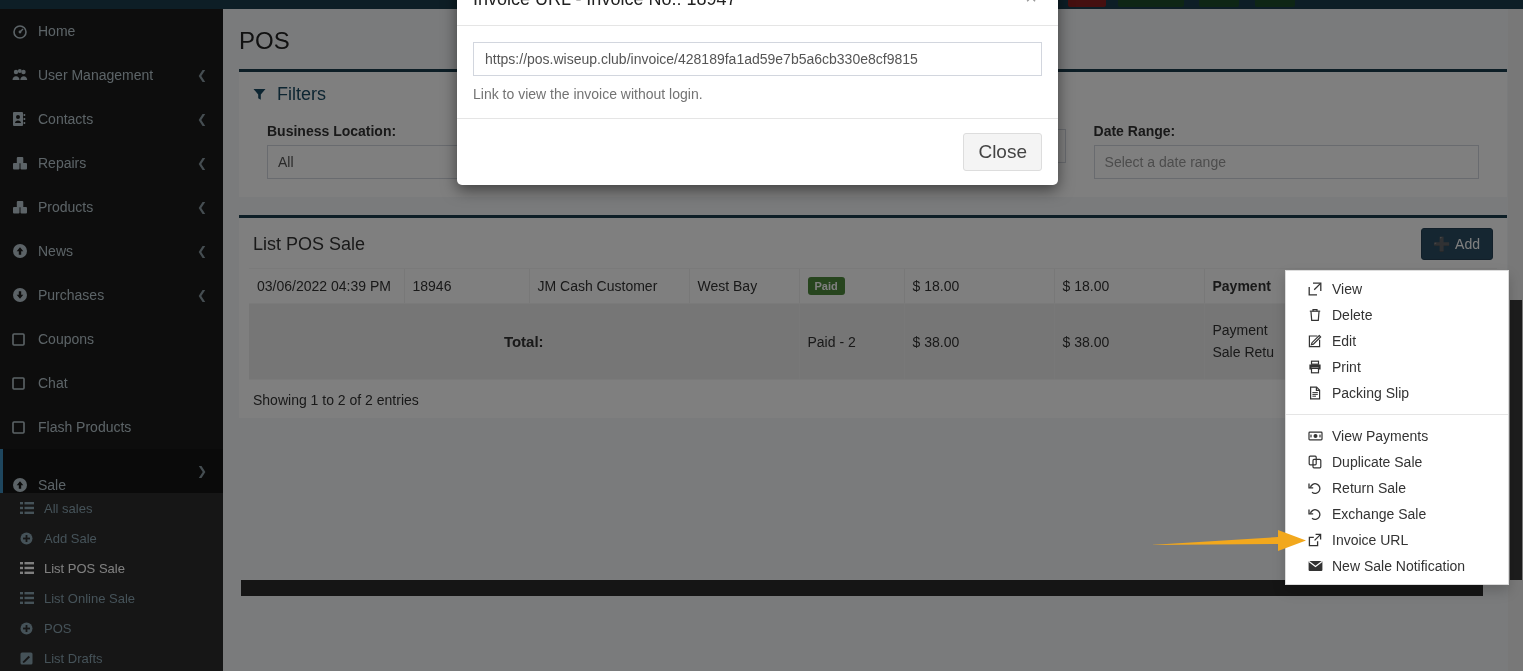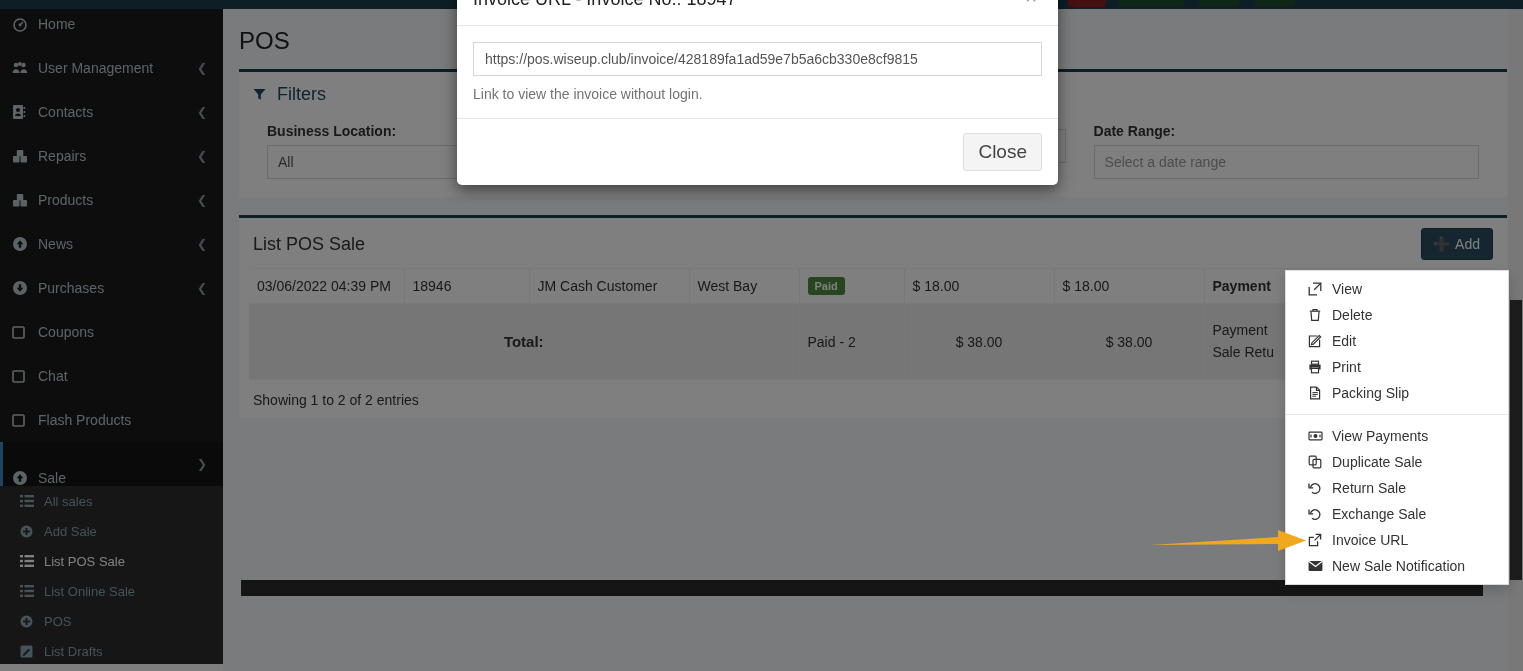--- a/index.html
+++ b/index.html
@@ -23,21 +23,21 @@
     background: #1a3c4d;
     z-index: 5;
   }
   .navbar-btn {
     position: absolute; top: 0; height: 7px;
     border-radius: 0 0 2px 2px;
   }
 
   
   .sidebar {
-    position: absolute; top: 2px; left: 0;
+    position: absolute; top: 9px; left: 0;
     width: 223px; height: 662px;
     background: #1a1a1a;
     z-index: 4;
     overflow: hidden;
   }
   .side-item {
     position: relative;
     display: flex; align-items: center;
     height: 44px;
     padding-left: 12px;
@@ -169,21 +169,21 @@
   table.pos tr.data-row td { border-bottom: 1px solid #f4f4f4; }
   table.pos tr.total-row td {
     background: #ededed;
     font-weight: normal;
     padding-top: 16px; padding-bottom: 16px;
   }
   table.pos tr.total-row td.tot-label {
     text-align: center; font-weight: bold; font-size: 15px;
   }
   table.pos td.num { text-align: left; }
-  table.pos tr.total-row td.num { text-align: center; }
+  table.pos tr.total-row td.num { text-align: left; }
   .badge-paid {
     display: inline-block;
     background: #4f8a3d;
     color: #fff;
     font-size: 11px;
     font-weight: bold;
     padding: 3px 7px;
     border-radius: 3px;
   }
   .vdivider { border-left: 1px solid #f0f0f0 !important; }

